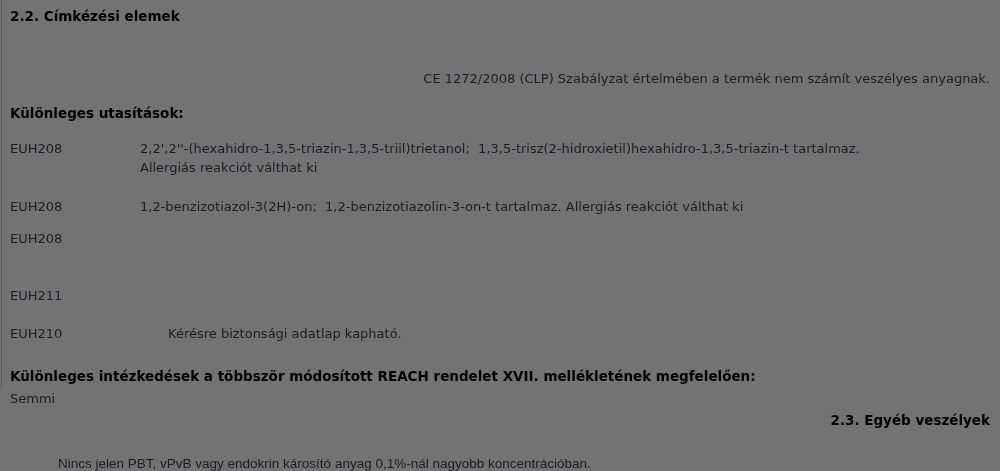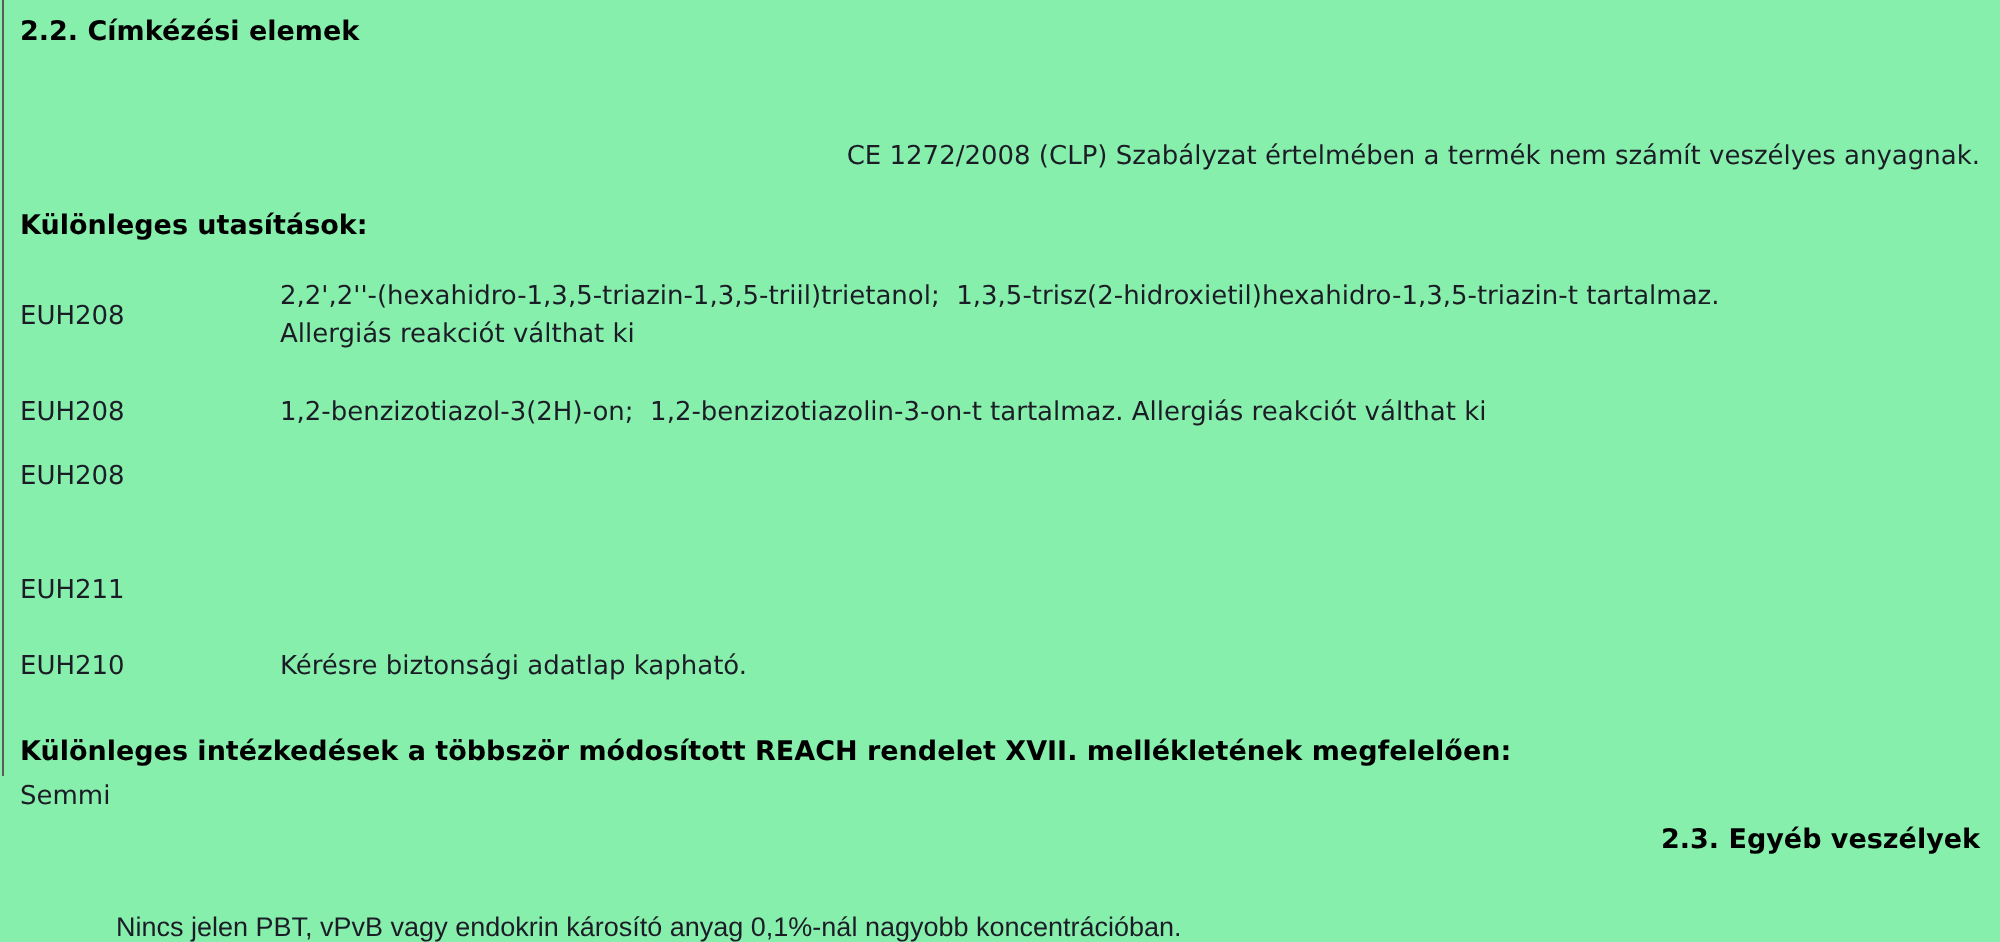--- a/index.html
+++ b/index.html
@@ -1,20 +1,20 @@
 <!DOCTYPE html>
 <html><head>
 <meta charset="utf-8">
 <style>
   html,body{margin:0;padding:0;background:#ffffff;}
   .page{
     position:relative;
     width:1000px;
     height:471px;
-    background:#86efac;
+    background:#737373;
     font-family:"DejaVu Sans","Liberation Sans",sans-serif;
     color:#1c1c26;
     font-size:13px;
     line-height:19px;
     overflow:hidden;
     box-sizing:border-box;
   }
   .left-rule{
     position:absolute;
     left:1px;top:0;
@@ -28,27 +28,27 @@
   }
   .h-bold{
     font-weight:bold;
     color:#000;
     font-size:13.5px;
   }
   .sec-title{margin-top:7px;}
   .clp{margin-top:43px;text-align:right;}
   .instr-head{margin-top:16px;}
   .euh-table{margin-top:16px;}
-  .euh-row{display:flex;align-items:center;}
+  .euh-row{display:flex;align-items:flex-start;}
   .euh-code{width:130px;flex:0 0 130px;}
   .euh-text{max-width:772px;white-space:pre-wrap;}
   .gap20{margin-top:20px;}
   .gap13{margin-top:13px;}
   .gap22{margin-top:38px;}
-  .gap19{margin-top:19px;}
+  .gap19{margin-top:19px;gap:28px;}
   .reach-head{margin-top:24px;}
   .reach-val{margin-top:3px;}
   .sec23{margin-top:3px;text-align:right;}
   .alt-font{font-family:"Liberation Sans","DejaVu Sans",sans-serif;font-size:13.5px;}
   .pbt{margin-top:24px;padding-left:48px;}
 </style>
 </head>
 <body>
 
 <div class="page">

